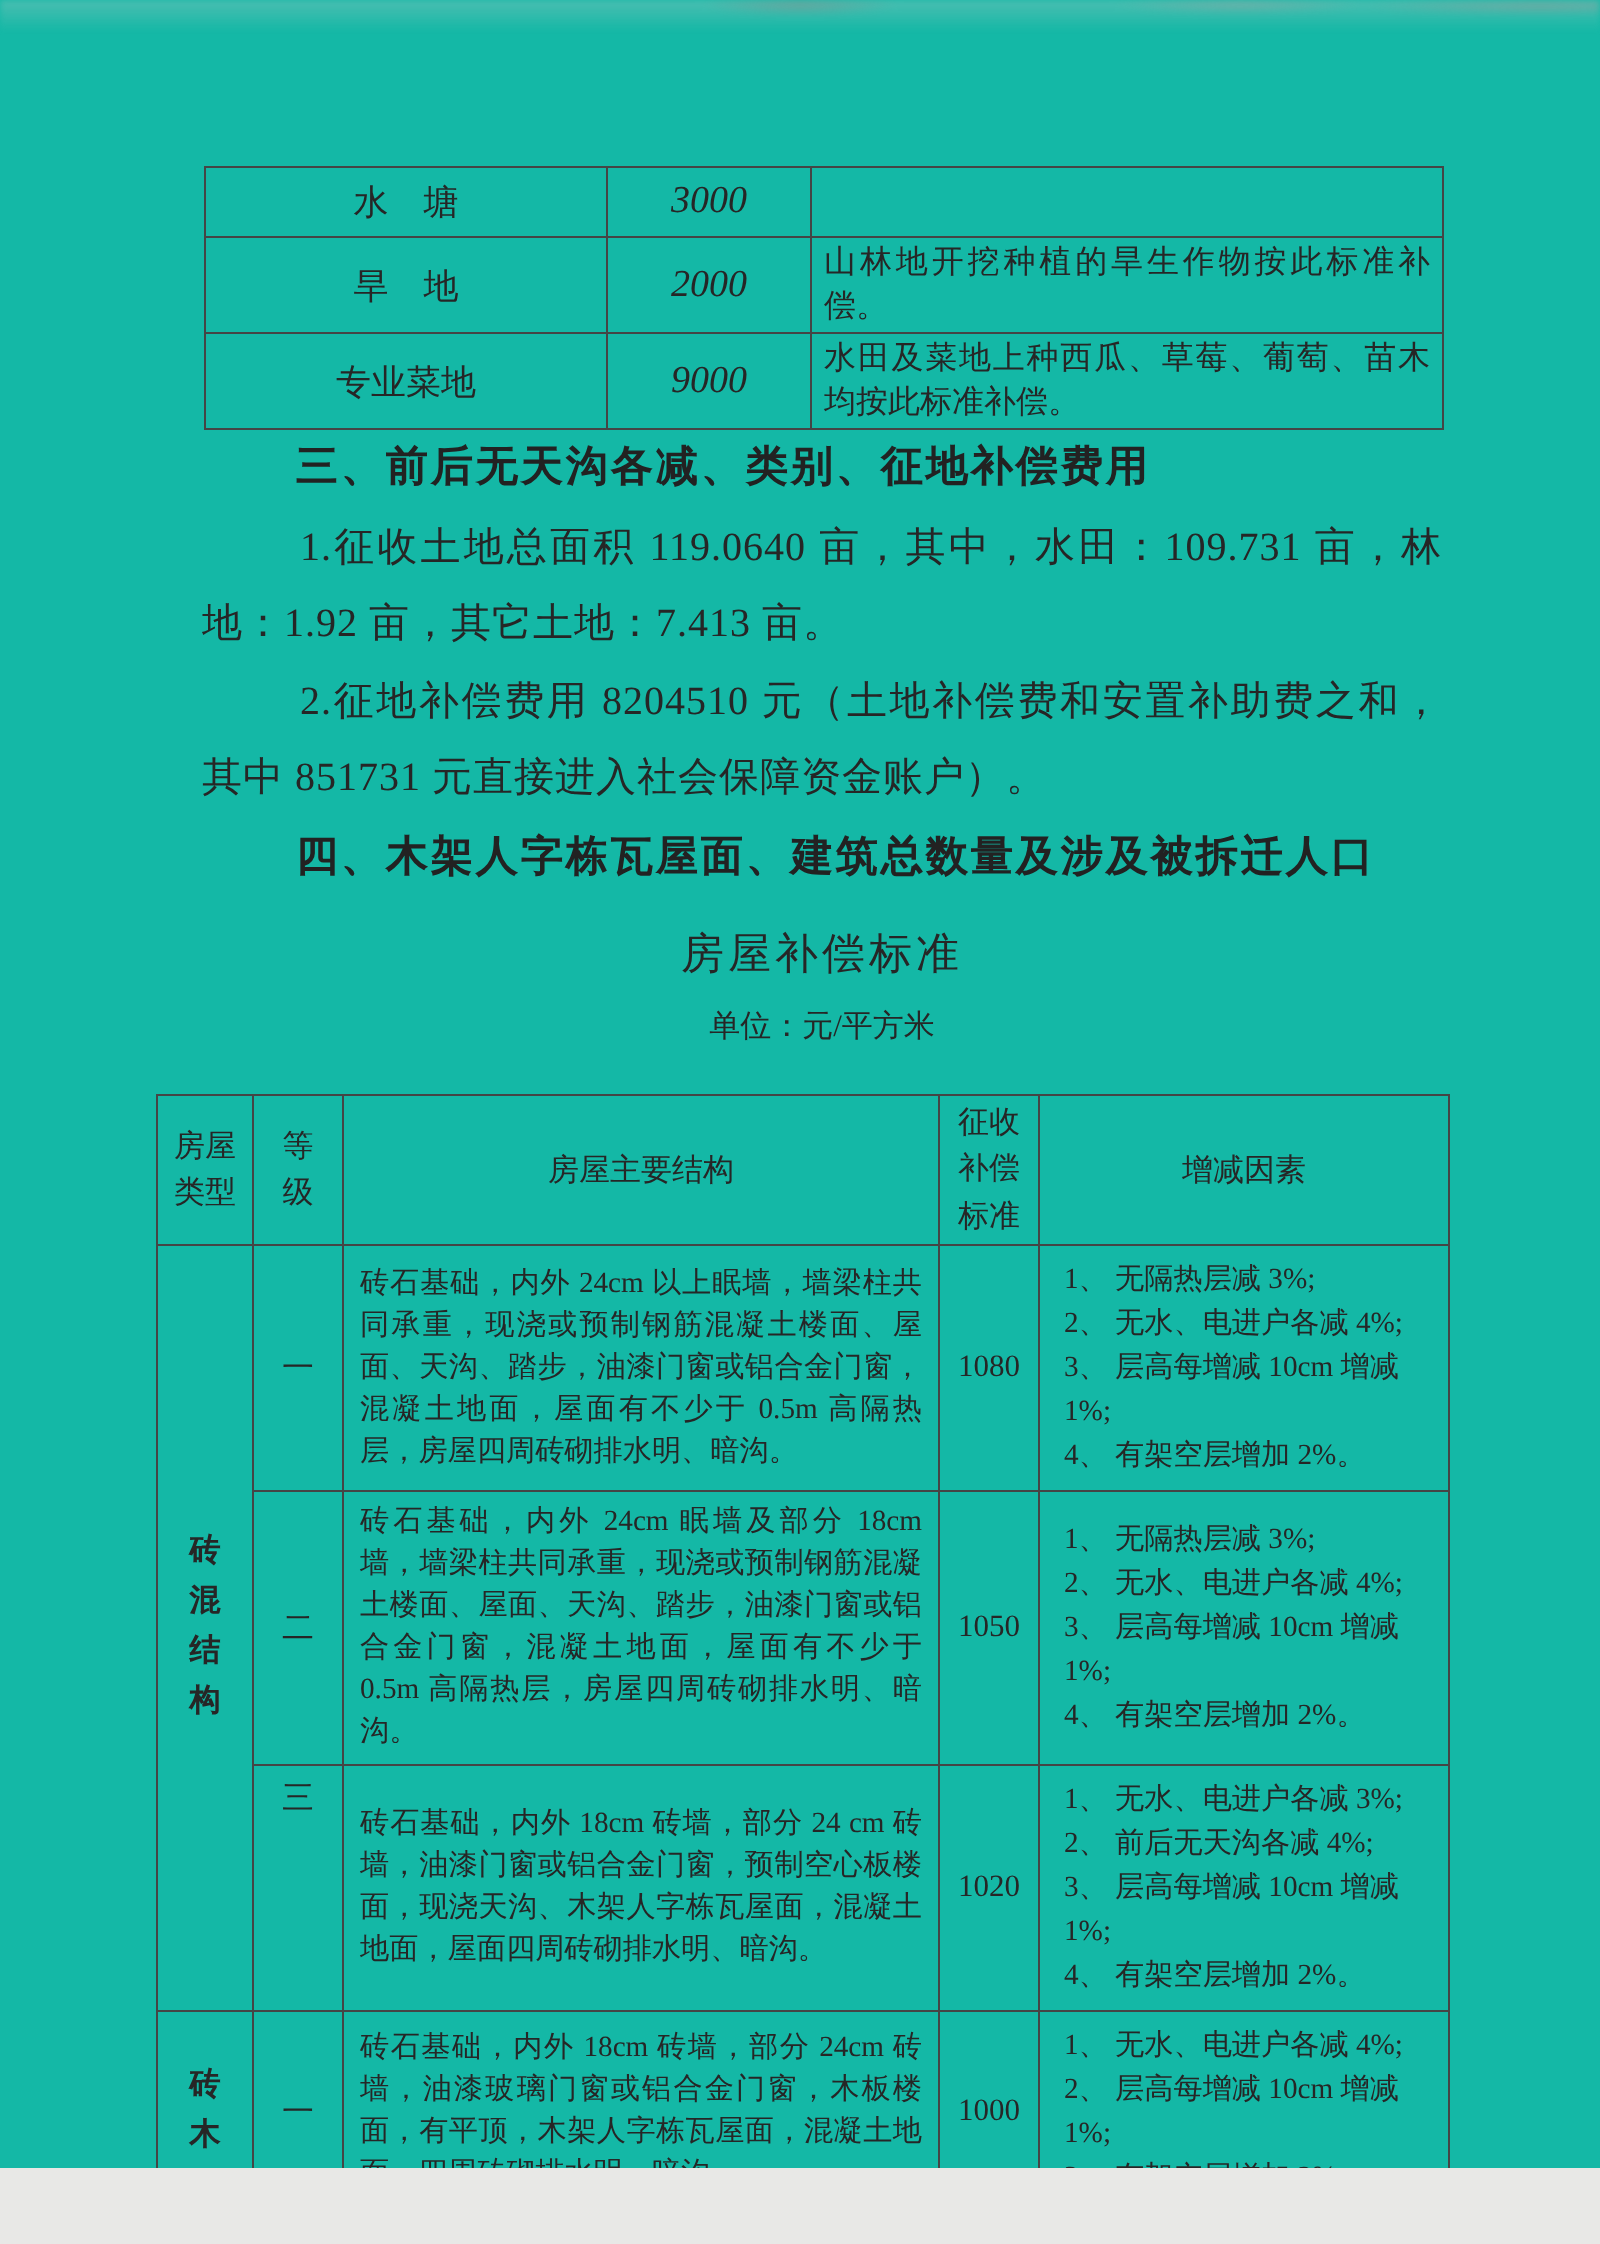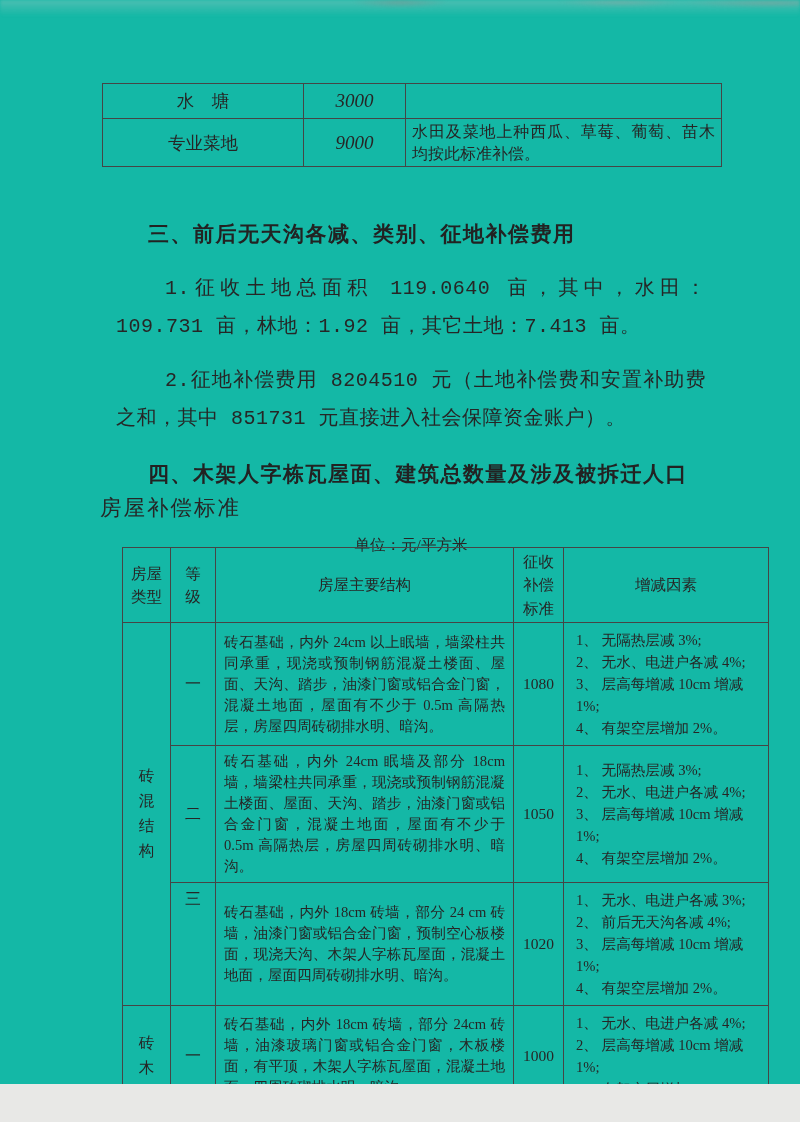--- a/index.html
+++ b/index.html
@@ -31,35 +31,35 @@
   .land-note { text-align:justify; font-size:16px; line-height:1.35; padding:3px 9px; }
 
   
   .flow { position:absolute; top:214px; left:100px; width:622px; }
   .h-sans {
     font-family:"Liberation Sans","DejaVu Sans",sans-serif;
     font-weight:600; font-size:21px; line-height:40px;
     letter-spacing:1.5px; text-indent:48px; color:#222;
   }
   .body-p {
-    margin:16px; font-size:20px; line-height:38px;
-    text-indent:49px; text-align:justify; letter-spacing:0.5px;font-family:Liberation Mono, monospace;
+    margin:1px; font-size:20px; line-height:38px;
+    text-indent:49px; text-align:justify; letter-spacing:0.5px;
   }
-  .tbl-title { font-size:21.5px; letter-spacing:2px; line-height:28px; margin-top:0; }
+  .tbl-title { text-align:center; font-size:21.5px; letter-spacing:2px; line-height:28px; margin-top:14px; }
   .unit-note { text-align:center; font-size:15.5px; line-height:20px; margin-top:13px; }
 
   
-  .house-table { position:absolute; top:547px; left:78px; width:646px;margin-left:44px; }
+  .house-table { position:absolute; top:547px; left:78px; width:646px; }
   .house-table th {
     font-weight:normal; font-size:15.5px; text-align:center;
     height:70px; padding:2px;
   }
   .th-narrow { width:1.15em; margin:0 auto; line-height:1.5; word-break:break-all; }
   .type-cell { text-align:center; }
-  .vert { width:1.15em; margin:0 auto; line-height:1.6; font-size:15.5px; word-break:break-all; }
+  .vert { width:1.15em; margin:0 auto; line-height:1.6; font-size:15.5px; word-break:break-all;font-weight:bold; }
   .grade-cell { text-align:center; font-size:16px; }
   .grade-top  { vertical-align:top; padding-top:6px; }
   .structure-cell {
     font-size:14.6px; line-height:1.44; text-align:justify;
     padding:5px 8px; vertical-align:middle;
   }
   .standard-cell { text-align:center; font-size:15.5px; }
   .factors-cell  { font-size:14.6px; padding:6px 6px 6px 12px; }
   .factors-cell div { line-height:22px; }
 </style>
@@ -73,20 +73,25 @@
     <colgroup>
         <col style="width:201px">
         <col style="width:102px">
         <col style="width:316px">
       </colgroup>
     <tbody>
       <tr style="height:35px">
         <td class="land-cat">水　塘</td>
         <td class="land-val">3000</td>
         <td class="land-note"></td>
+      </tr>
+      <tr style="height:44px">
+        <td class="land-cat">旱　地</td>
+        <td class="land-val">2000</td>
+        <td class="land-note">山林地开挖种植的旱生作物按此标准补偿。</td>
       </tr>
       <tr style="height:40px">
         <td class="land-cat">专业菜地</td>
         <td class="land-val">9000</td>
         <td class="land-note">水田及菜地上种西瓜、草莓、葡萄、苗木均按此标准补偿。</td>
       </tr>
     </tbody>
   </table>
 
   <div class="flow">

